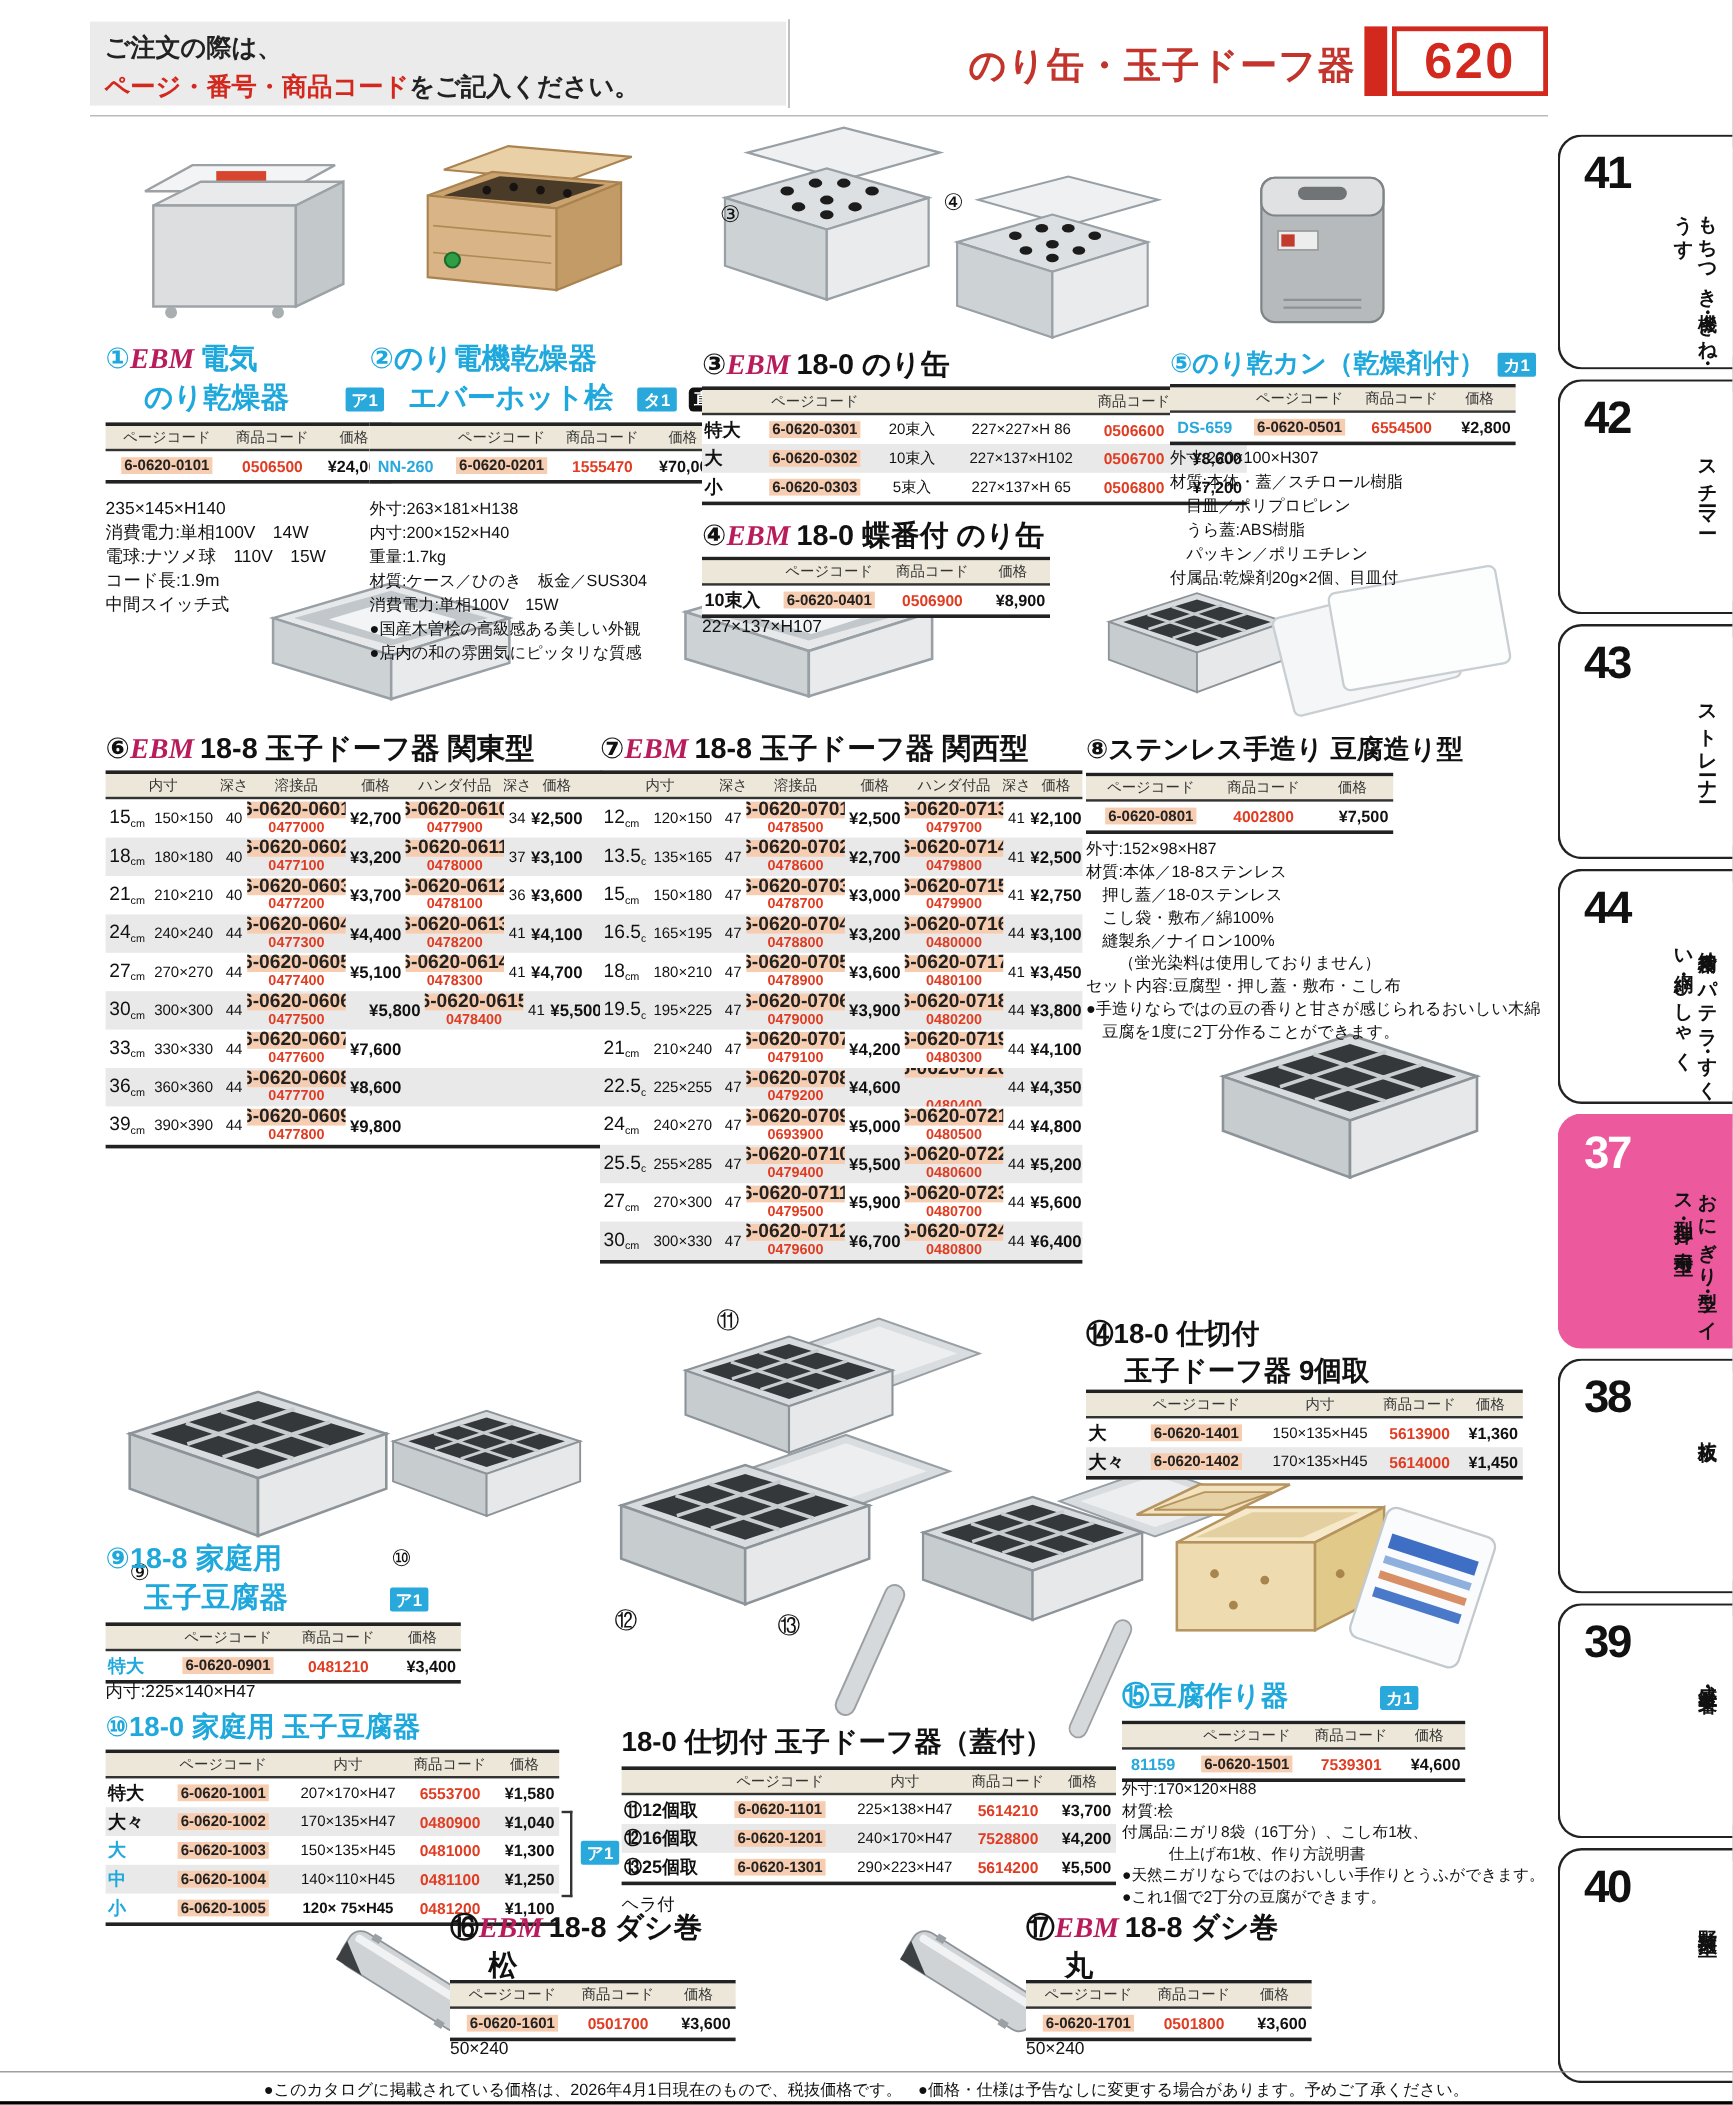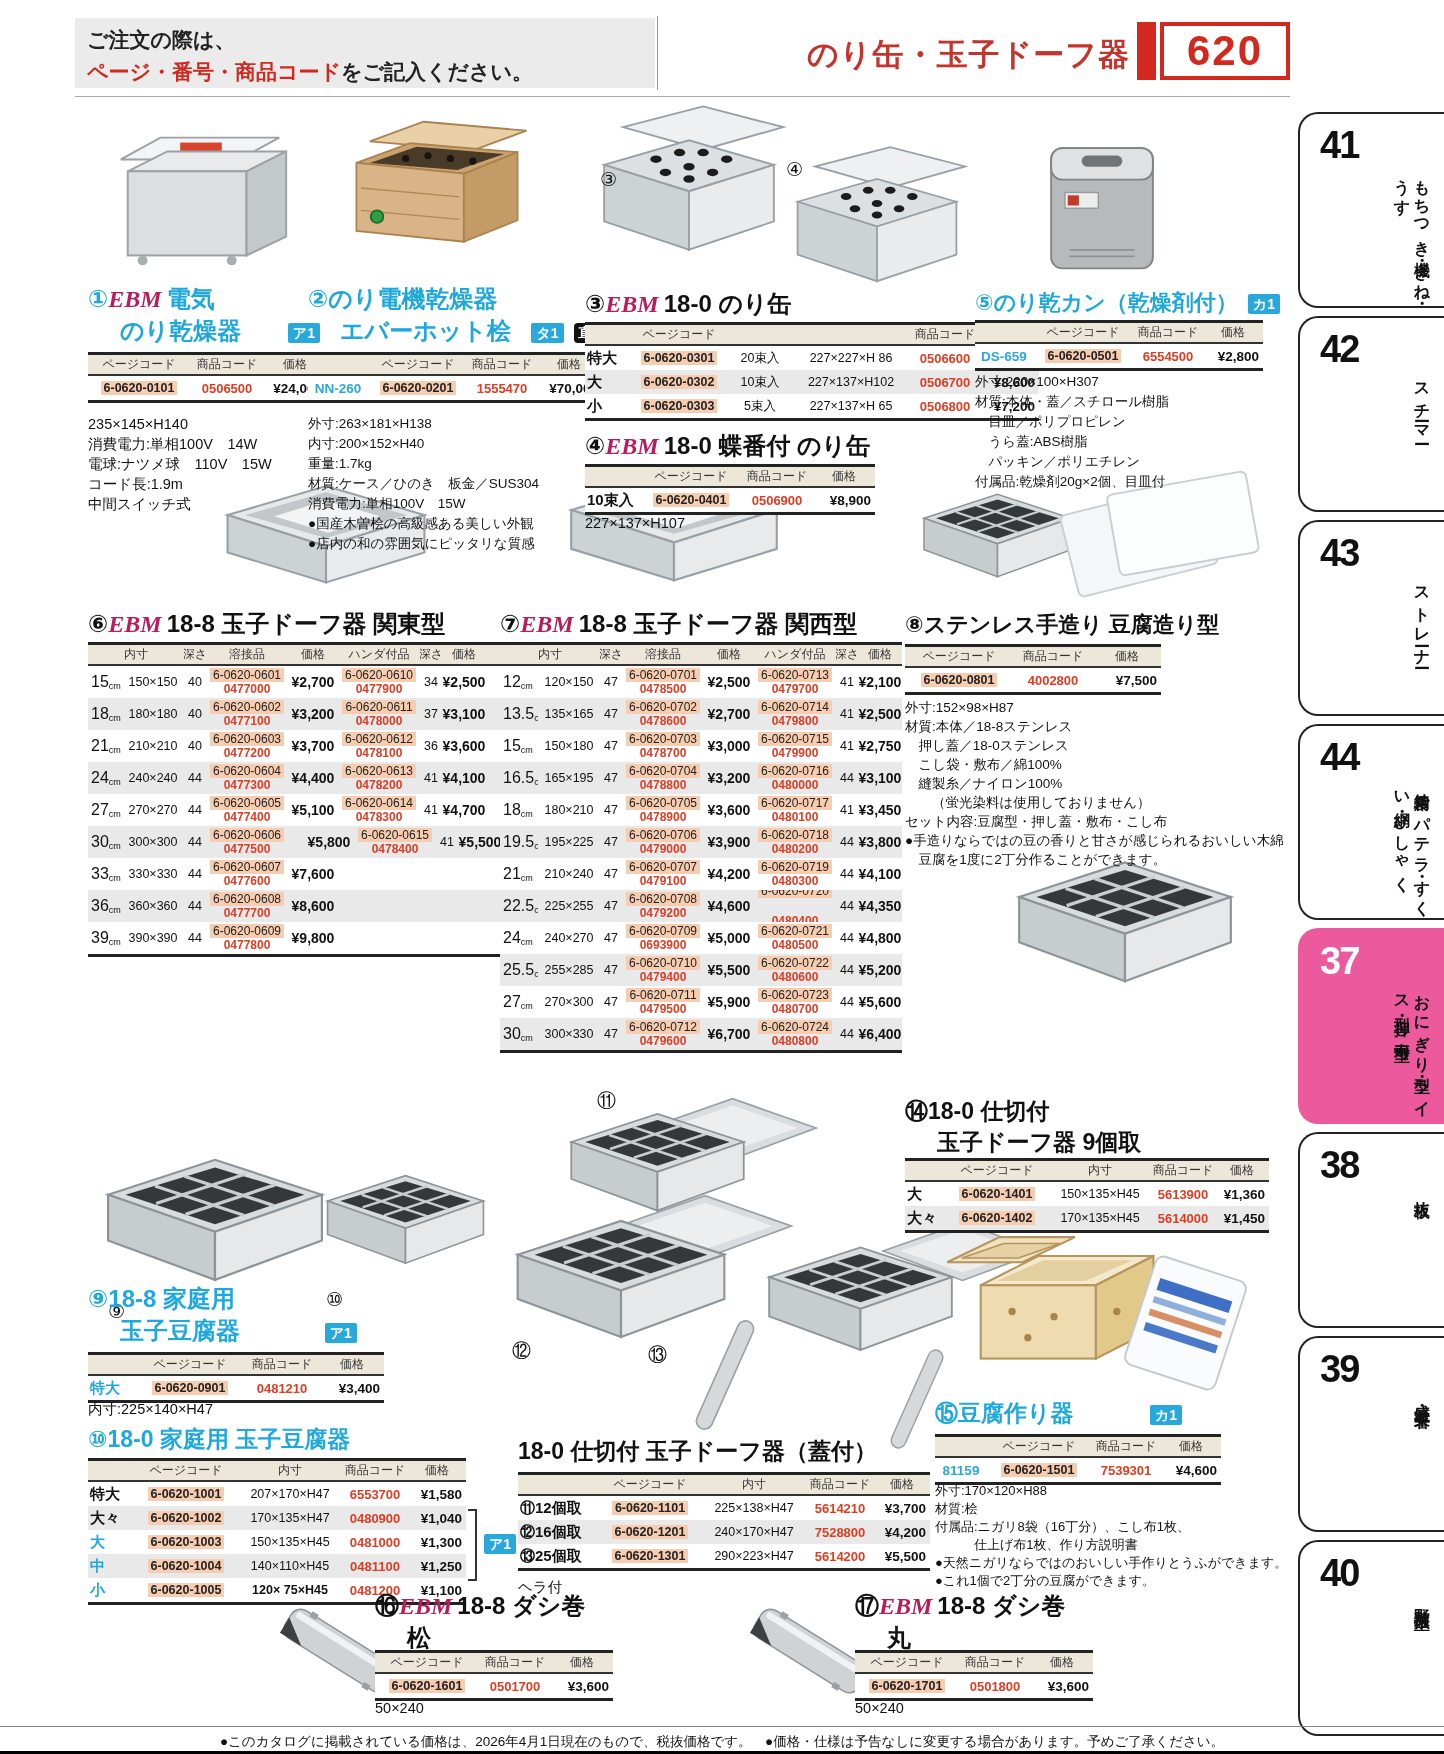--- a/index.html
+++ b/index.html
@@ -52,21 +52,21 @@
   .bluecode { color:#29a8dc; font-weight:bold; font-size:13.5px; }
   .plain { font-size:12.5px; }
 
   
   .dtable .dd { height:32px; }
   .sz { font-size:16px; font-weight:normal; justify-content:flex-start; padding-left:3px; }
   .cm { font-size:9px; margin-top:8px; }
   .dims { font-size:12.5px; }
   .dep { font-size:12.5px; }
   .codes { display:flex; flex-direction:column; justify-content:center; line-height:14px; text-align:center; }
-  .codes .pc { font-size:12px; font-weight:normal; }
+  .codes .pc { font-size:16px; font-weight:bold; }
   .codes .rc { color:#e03c22; font-size:12px; font-weight:bold; }
   .dprice { font-size:14px; font-weight:bold; }
 
   .specs { font-size:14.5px; color:#111; line-height:20px; white-space:nowrap; }
   .note { font-size:14.5px; color:#111; white-space:nowrap; }
   .plabel { position:absolute; font-size:19px; color:#111; }
   .photo { position:absolute; }
 
   .bracket { position:absolute; width:9px; border:2px solid #333; border-left:none; }
 

